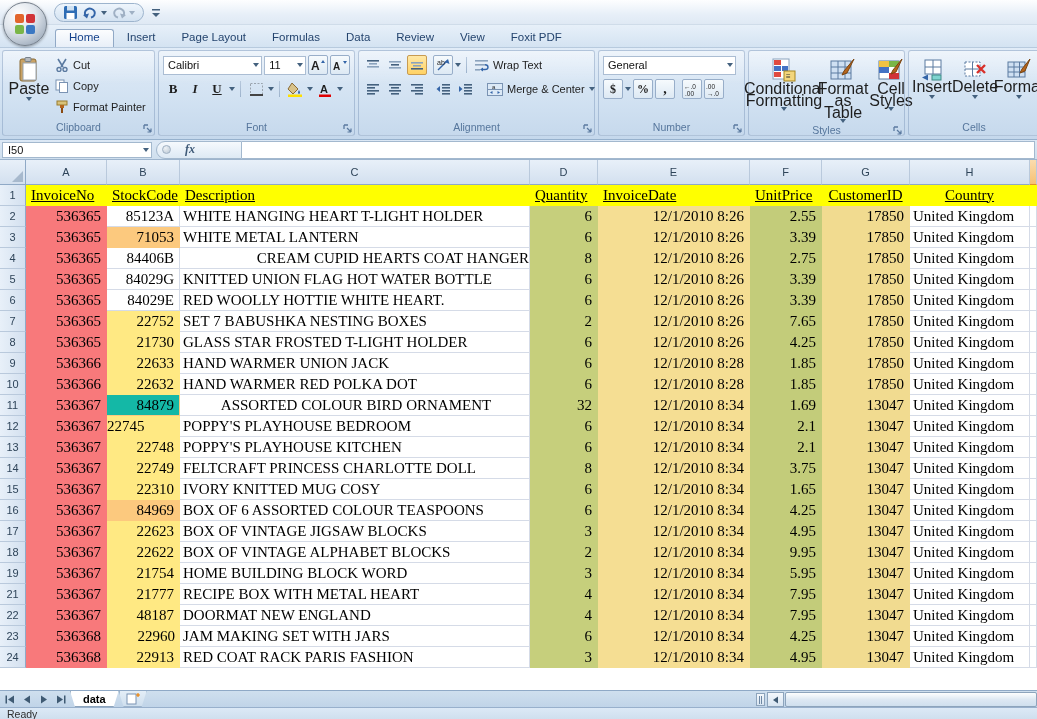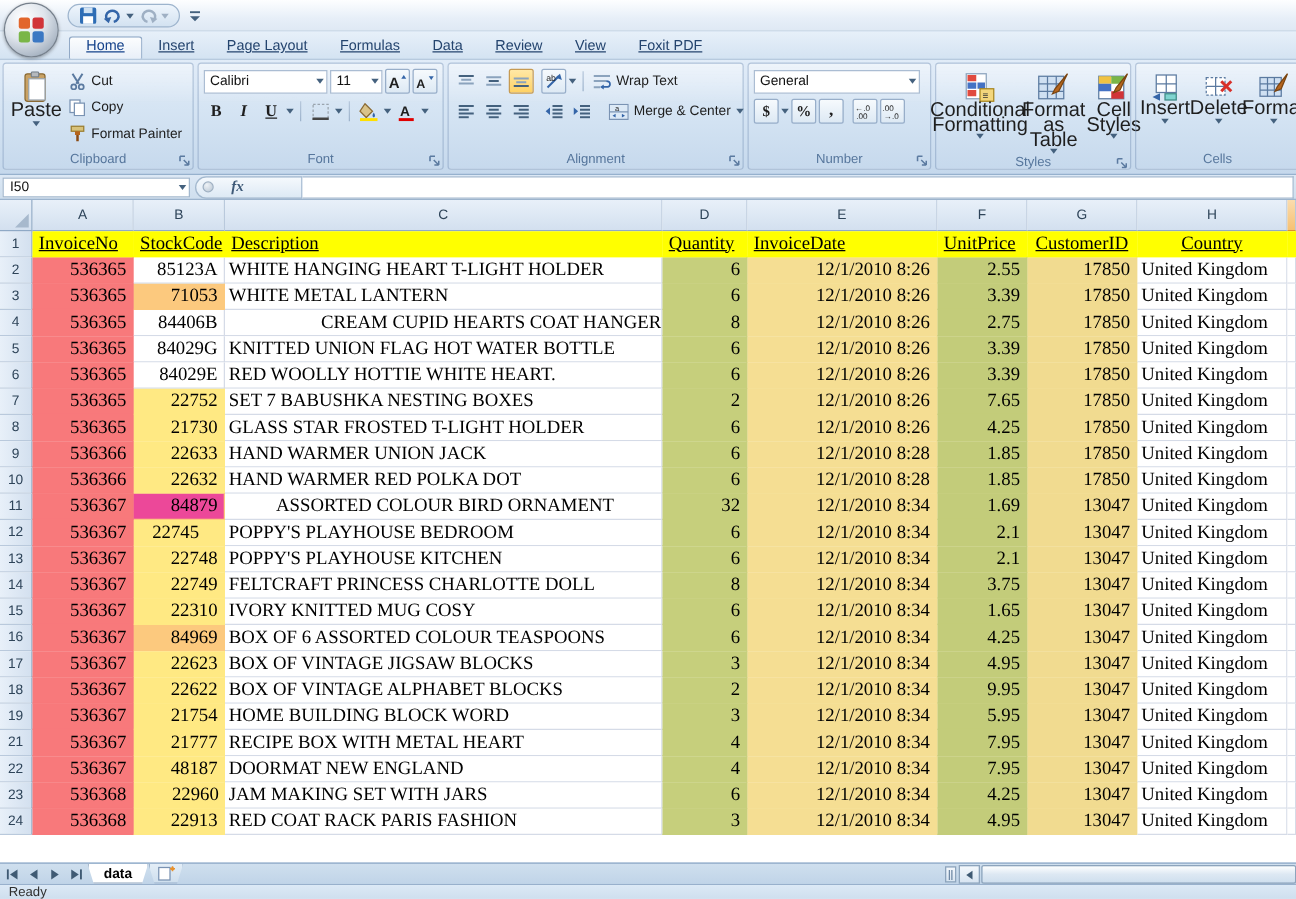--- a/index.html
+++ b/index.html
@@ -18,21 +18,21 @@
   .office-logo i:nth-child(2){ right:0; top:0; background:#d13438;}
   .office-logo i:nth-child(3){ left:0; bottom:0; background:#7ab648;}
   .office-logo i:nth-child(4){ right:0; bottom:0; background:#3b78c3;}
   .qat{ position:absolute; left:54px; top:3px; height:19px; display:flex; align-items:center; gap:2px;
     border:1px solid #9db4cd; border-radius:10px; padding:0 8px 0 6px; background:linear-gradient(#eef5fc,#d3e2f1);}
   .qat-btn{ width:18px; height:15px; display:flex; align-items:center; justify-content:center;}
   .qat-more{ position:absolute; left:148px; top:5px; width:16px; height:15px; text-align:center;}
 
   
   .tabstrip{ height:23px; background:linear-gradient(#e7f0f9,#d4e3f2); display:flex; align-items:flex-end; padding-left:55px; border-bottom:1px solid #b7cade;}
-  .rtab{ padding:1px 13px 4px; font-size:11.5px; color:#24446e; cursor:default;text-decoration:underline;}
+  .rtab{ padding:1px 13px 4px; font-size:11.5px; color:#24446e; cursor:default;}
   .rtab.active{ background:linear-gradient(#fcfdfe,#e8eff8); border:1px solid #91a9c6; border-bottom:none; border-radius:3px 3px 0 0; color:#15428b;}
 
   
   .ribbon{ height:92px; background:linear-gradient(#e1ecf8,#d2e2f2 55%,#c5d8ec); display:flex; padding:2px 0 0 2px; border-bottom:1px solid #96b1cd;}
   .group{ position:relative; height:86px; margin-right:3px; border:1px solid rgba(130,155,190,.5); border-radius:3px;
     background:linear-gradient(rgba(255,255,255,.45),rgba(255,255,255,0) 40%); display:flex; flex-direction:column; flex:0 0 auto;}
   .g-body{ flex:1; display:flex; padding:3px 4px 0 4px; gap:2px;}
   .g-label{ height:15px; font-size:10.5px; color:#56769c; text-align:center; line-height:14px; position:relative;}
   .launcher{ position:absolute; right:2px; bottom:2px; width:10px; height:10px;}
   .launcher svg{ display:block;}
@@ -671,33 +671,33 @@
           <td class="cell" style="background:#C6CF7C;border-color:#C6CF7C;text-align:right;padding-right:5px">6</td>
           <td class="cell" style="background:#F5DE93;border-color:#F5DE93;text-align:right;padding-right:5px">12/1/2010 8:28</td>
           <td class="cell" style="background:#C3CC7A;border-color:#C3CC7A;text-align:right;padding-right:5px">1.85</td>
           <td class="cell" style="background:#F1DB90;border-color:#F1DB90;text-align:right;padding-right:5px">17850</td>
           <td class="cell" style="text-align:left;padding-left:3px">United Kingdom</td>
           <td class="cell"></td>
         </tr>
         <tr>
           <td class="rowh">11</td>
           <td class="cell" style="background:#F8797B;border-color:#F8797B;text-align:right;padding-right:5px">536367</td>
-          <td class="cell" style="background:#ec4899;border-color:#FCC97E;text-align:right;padding-right:5px">84879</td>
+          <td class="cell" style="background:#14b8a6;border-color:#FCC97E;text-align:right;padding-right:5px">84879</td>
           <td class="cell" style="text-align:center;padding-left:3px">ASSORTED COLOUR BIRD ORNAMENT</td>
           <td class="cell" style="background:#C6CF7C;border-color:#C6CF7C;text-align:right;padding-right:5px">32</td>
           <td class="cell" style="background:#F5DE93;border-color:#F5DE93;text-align:right;padding-right:5px">12/1/2010 8:34</td>
           <td class="cell" style="background:#C3CC7A;border-color:#C3CC7A;text-align:right;padding-right:5px">1.69</td>
           <td class="cell" style="background:#F1DB90;border-color:#F1DB90;text-align:right;padding-right:5px">13047</td>
           <td class="cell" style="text-align:left;padding-left:3px">United Kingdom</td>
           <td class="cell"></td>
         </tr>
         <tr>
           <td class="rowh">12</td>
           <td class="cell" style="background:#F8797B;border-color:#F8797B;text-align:right;padding-right:5px">536367</td>
-          <td class="cell" style="background:#FFE983;border-color:#FFE983;text-align:center;padding-right:5px">22745</td>
+          <td class="cell" style="background:#FFE983;border-color:#FFE983;text-align:left;padding-right:5px">22745</td>
           <td class="cell" style="text-align:left;padding-left:3px">POPPY'S PLAYHOUSE BEDROOM</td>
           <td class="cell" style="background:#C6CF7C;border-color:#C6CF7C;text-align:right;padding-right:5px">6</td>
           <td class="cell" style="background:#F5DE93;border-color:#F5DE93;text-align:right;padding-right:5px">12/1/2010 8:34</td>
           <td class="cell" style="background:#C3CC7A;border-color:#C3CC7A;text-align:right;padding-right:5px">2.1</td>
           <td class="cell" style="background:#F1DB90;border-color:#F1DB90;text-align:right;padding-right:5px">13047</td>
           <td class="cell" style="text-align:left;padding-left:3px">United Kingdom</td>
           <td class="cell"></td>
         </tr>
         <tr>
           <td class="rowh">13</td>

